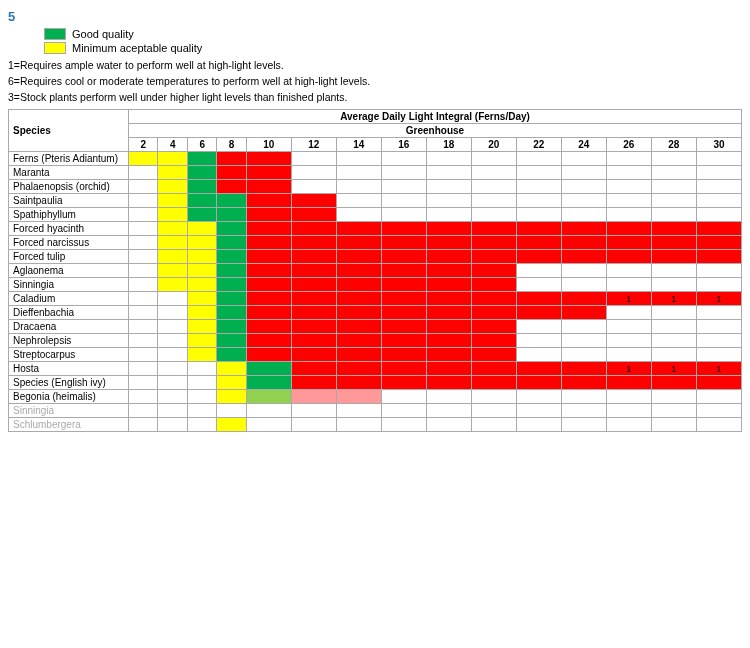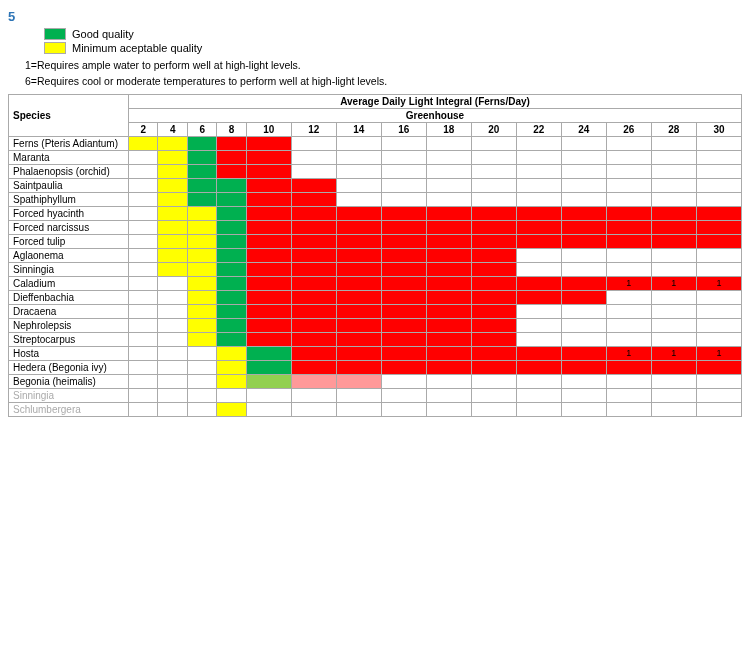--- a/index.html
+++ b/index.html
@@ -42,21 +42,20 @@
     }
     .legend-color {
       width: 22px;
       height: 12px;
       border: 1px solid #aaa;
     }
     .notes {
       margin-bottom: 4px;
       font-size: 10.5px;
       line-height: 1.5;
-      margin-left: 17px;
     }
     .main-table {
       border-collapse: collapse;
       width: 100%;
       font-size: 10px;
     }
     .main-table th, .main-table td {
       border: 1px solid #aaa;
       text-align: center;
       padding: 1px 2px;
@@ -96,20 +95,21 @@
   </div>
   <div class="legend-item">
     <div class="legend-color yellow"></div>
     <span>Minimum aceptable quality</span>
   </div>
 </div>
 
 <div class="notes">
   <div>1=Requires ample water to perform well at high-light levels.</div>
   <div>6=Requires cool or moderate temperatures to perform well at high-light levels.</div>
+  <div>3=Stock plants perform well under higher light levels than finished plants.</div>
 </div>
 
 <table class="main-table">
   <thead>
     <tr>
       <th class="species-col header-group" rowspan="3">Species</th>
       <th colspan="15" class="header-group">Average Daily Light Integral (Ferns/Day)</th>
     </tr>
     <tr>
       <th colspan="15" class="header-group">Greenhouse</th>
@@ -415,21 +415,21 @@
         <td style="background-color: rgb(255, 0, 0);"></td>
         <td style="background-color: rgb(255, 0, 0);"></td>
         <td style="background-color: rgb(255, 0, 0);"></td>
         <td style="background-color: rgb(255, 0, 0);"></td>
         <td style="background-color: rgb(255, 0, 0);"></td>
         <td style="background-color: rgb(255, 0, 0); color: rgb(0, 0, 0); font-size: 9px;">1</td>
         <td style="background-color: rgb(255, 0, 0); color: rgb(0, 0, 0); font-size: 9px;">1</td>
         <td style="background-color: rgb(255, 0, 0); color: rgb(0, 0, 0); font-size: 9px;">1</td>
       </tr>
       <tr>
-        <td class="species-col">Hedera (Begonia ivy)</td>
+        <td class="species-col">Species (English ivy)</td>
         <td></td>
         <td></td>
         <td></td>
         <td style="background-color: rgb(255, 255, 0);"></td>
         <td style="background-color: rgb(0, 176, 80);"></td>
         <td style="background-color: rgb(255, 0, 0);"></td>
         <td style="background-color: rgb(255, 0, 0);"></td>
         <td style="background-color: rgb(255, 0, 0);"></td>
         <td style="background-color: rgb(255, 0, 0);"></td>
         <td style="background-color: rgb(255, 0, 0);"></td>

